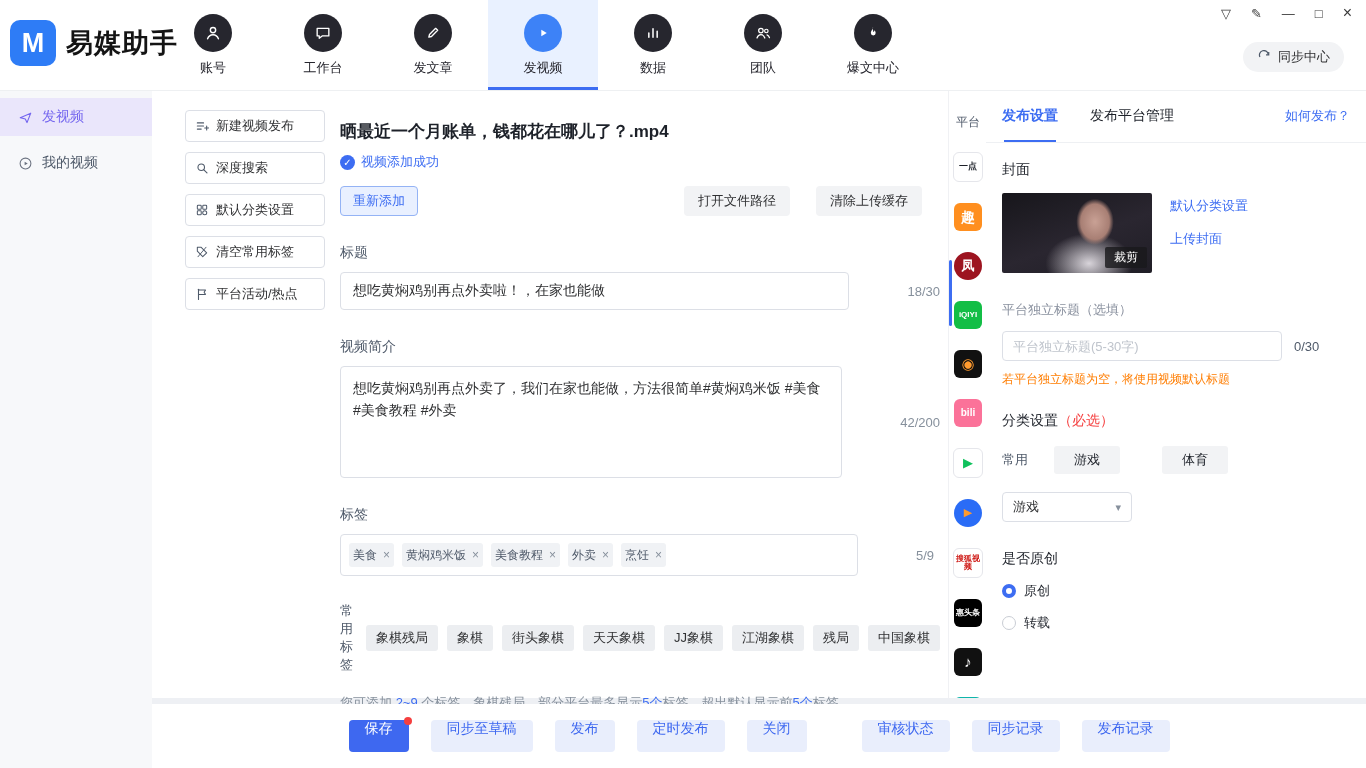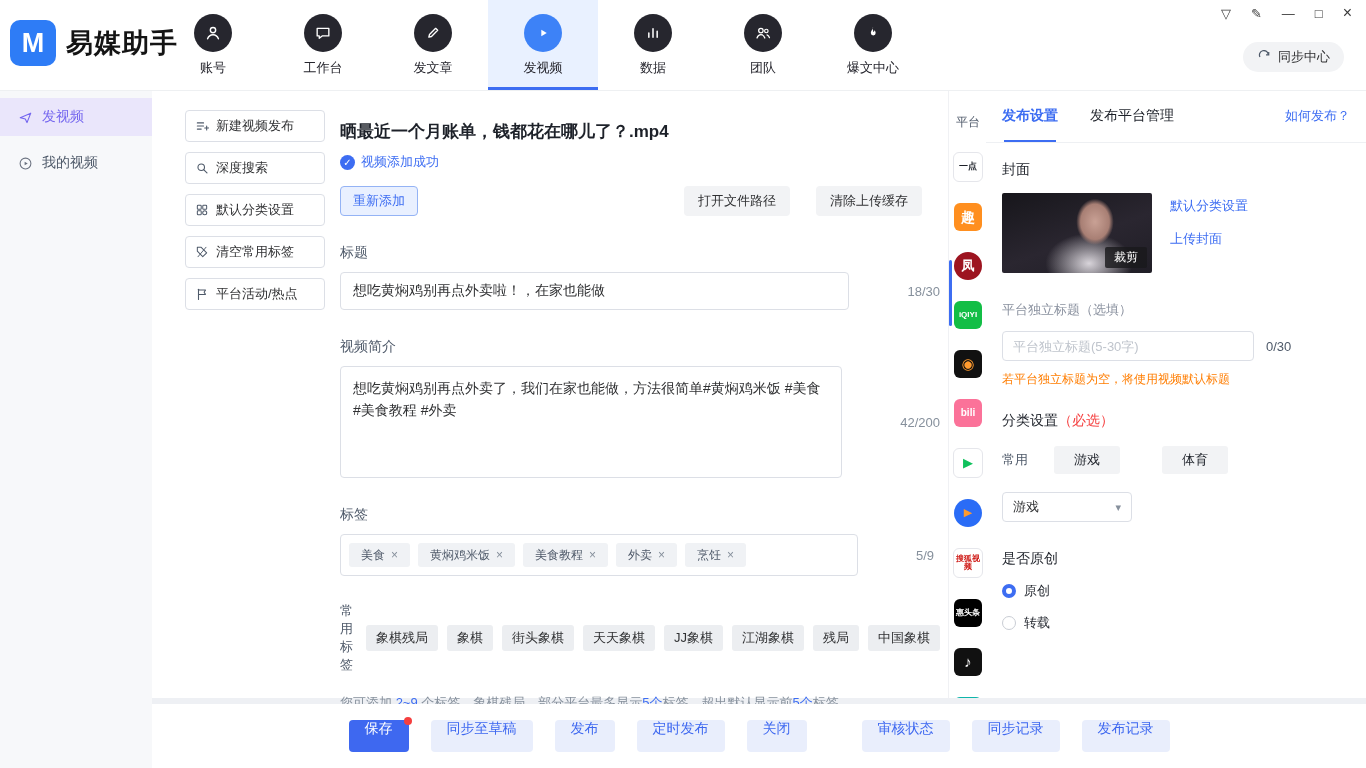--- a/index.html
+++ b/index.html
@@ -53,21 +53,21 @@
   .f-label{margin-top:28px;font-size:14px;color:#4e5969;}
   .field-row{display:flex;align-items:center;margin-top:10px;gap:44px;}
   .text-input{width:518px;height:38px;border:1px solid #dcdfe6;border-radius:4px;padding:0 12px;
               font-size:14px;color:#303133;box-sizing:border-box;font-family:inherit;outline:none;background:#fff;}
   .textarea{width:518px;height:112px;border:1px solid #dcdfe6;border-radius:4px;padding:10px 12px;
             font-size:14px;color:#303133;box-sizing:border-box;font-family:inherit;outline:none;resize:none;line-height:1.6;}
   .f-counter{margin-left:14px;font-size:13px;color:#86909c;white-space:nowrap;}
   .tagbox{width:518px;min-height:42px;border:1px solid #dcdfe6;border-radius:4px;display:flex;
           align-items:center;gap:8px;padding:0 8px;box-sizing:border-box;background:#fff;}
   .chip{background:#f0f2f5;border-radius:3px;height:24px;display:flex;align-items:center;gap:6px;
-        padding:0 12px;font-size:12px;color:#4e5969;white-space:nowrap;}
+        padding:0 4px;font-size:12px;color:#4e5969;white-space:nowrap;}
   .chip .x{color:#86909c;font-size:12px;cursor:pointer;}
   .common-row{margin-top:26px;display:flex;align-items:center;gap:9px;font-size:13px;color:#4e5969;}
   .ctag{background:#eceef1;border-radius:3px;height:26px;display:flex;align-items:center;
         padding:0 10px;font-size:13px;color:#303133;cursor:pointer;white-space:nowrap;}
   .hint{margin-top:20px;font-size:13px;color:#86909c;}
   .hint .b{color:#3d6df2;}
   .warn-row{margin-top:13px;display:flex;align-items:center;gap:7px;font-size:13px;color:#8a919f;}
   .warn-dot{width:15px;height:15px;border-radius:50%;background:#f53f3f;color:#fff;font-size:10px;
             font-weight:bold;display:flex;align-items:center;justify-content:center;flex:0 0 auto;}
 
@@ -93,21 +93,21 @@
          background:
            radial-gradient(26px 32px at 62% 36%, #c9a195 0%, #a87f74 55%, rgba(0,0,0,0) 72%),
            radial-gradient(58px 40px at 58% 88%, #d8d4da 0%, rgba(0,0,0,0) 75%),
            linear-gradient(160deg,#17161b,#2a2630 55%,#201e26);}
   .crop-btn{position:absolute;right:5px;bottom:5px;background:rgba(25,25,28,.8);color:#fff;
             font-size:12px;padding:2px 9px;border-radius:2px;cursor:pointer;}
   .thumb-links{margin-left:18px;display:flex;flex-direction:column;gap:15px;font-size:13px;color:#3d6df2;padding-top:4px;}
   .thumb-links span{cursor:pointer;}
   .sec-label{margin:28px 16px 0;font-size:13px;color:#8a919f;}
   .ind-row{display:flex;align-items:center;margin:12px 16px 0;}
-  .ind-input{width:252px;height:30px;border:1px solid #dcdfe6;border-radius:4px;padding:0 10px;
+  .ind-input{width:280px;height:30px;border:1px solid #dcdfe6;border-radius:4px;padding:0 10px;
              font-size:13px;color:#303133;box-sizing:border-box;font-family:inherit;outline:none;}
   .ind-input::placeholder{color:#bfc4cc;}
   .ind-counter{margin-left:12px;font-size:13px;color:#4e5969;}
   .orange-note{margin:10px 16px 0;font-size:12px;color:#ff7d00;}
   .cat-label{margin:24px 16px 0;font-size:14px;color:#1d2129;}
   .cat-label .req{color:#f53f3f;}
   .cat-row{margin:16px 16px 0;display:flex;align-items:center;}
   .cat-row .cl{font-size:13px;color:#4e5969;margin-right:26px;}
   .cat-btn{height:28px;padding:0 20px;background:#f2f3f5;border-radius:3px;font-size:13px;color:#1d2129;
            display:flex;align-items:center;cursor:pointer;margin-right:42px;}

